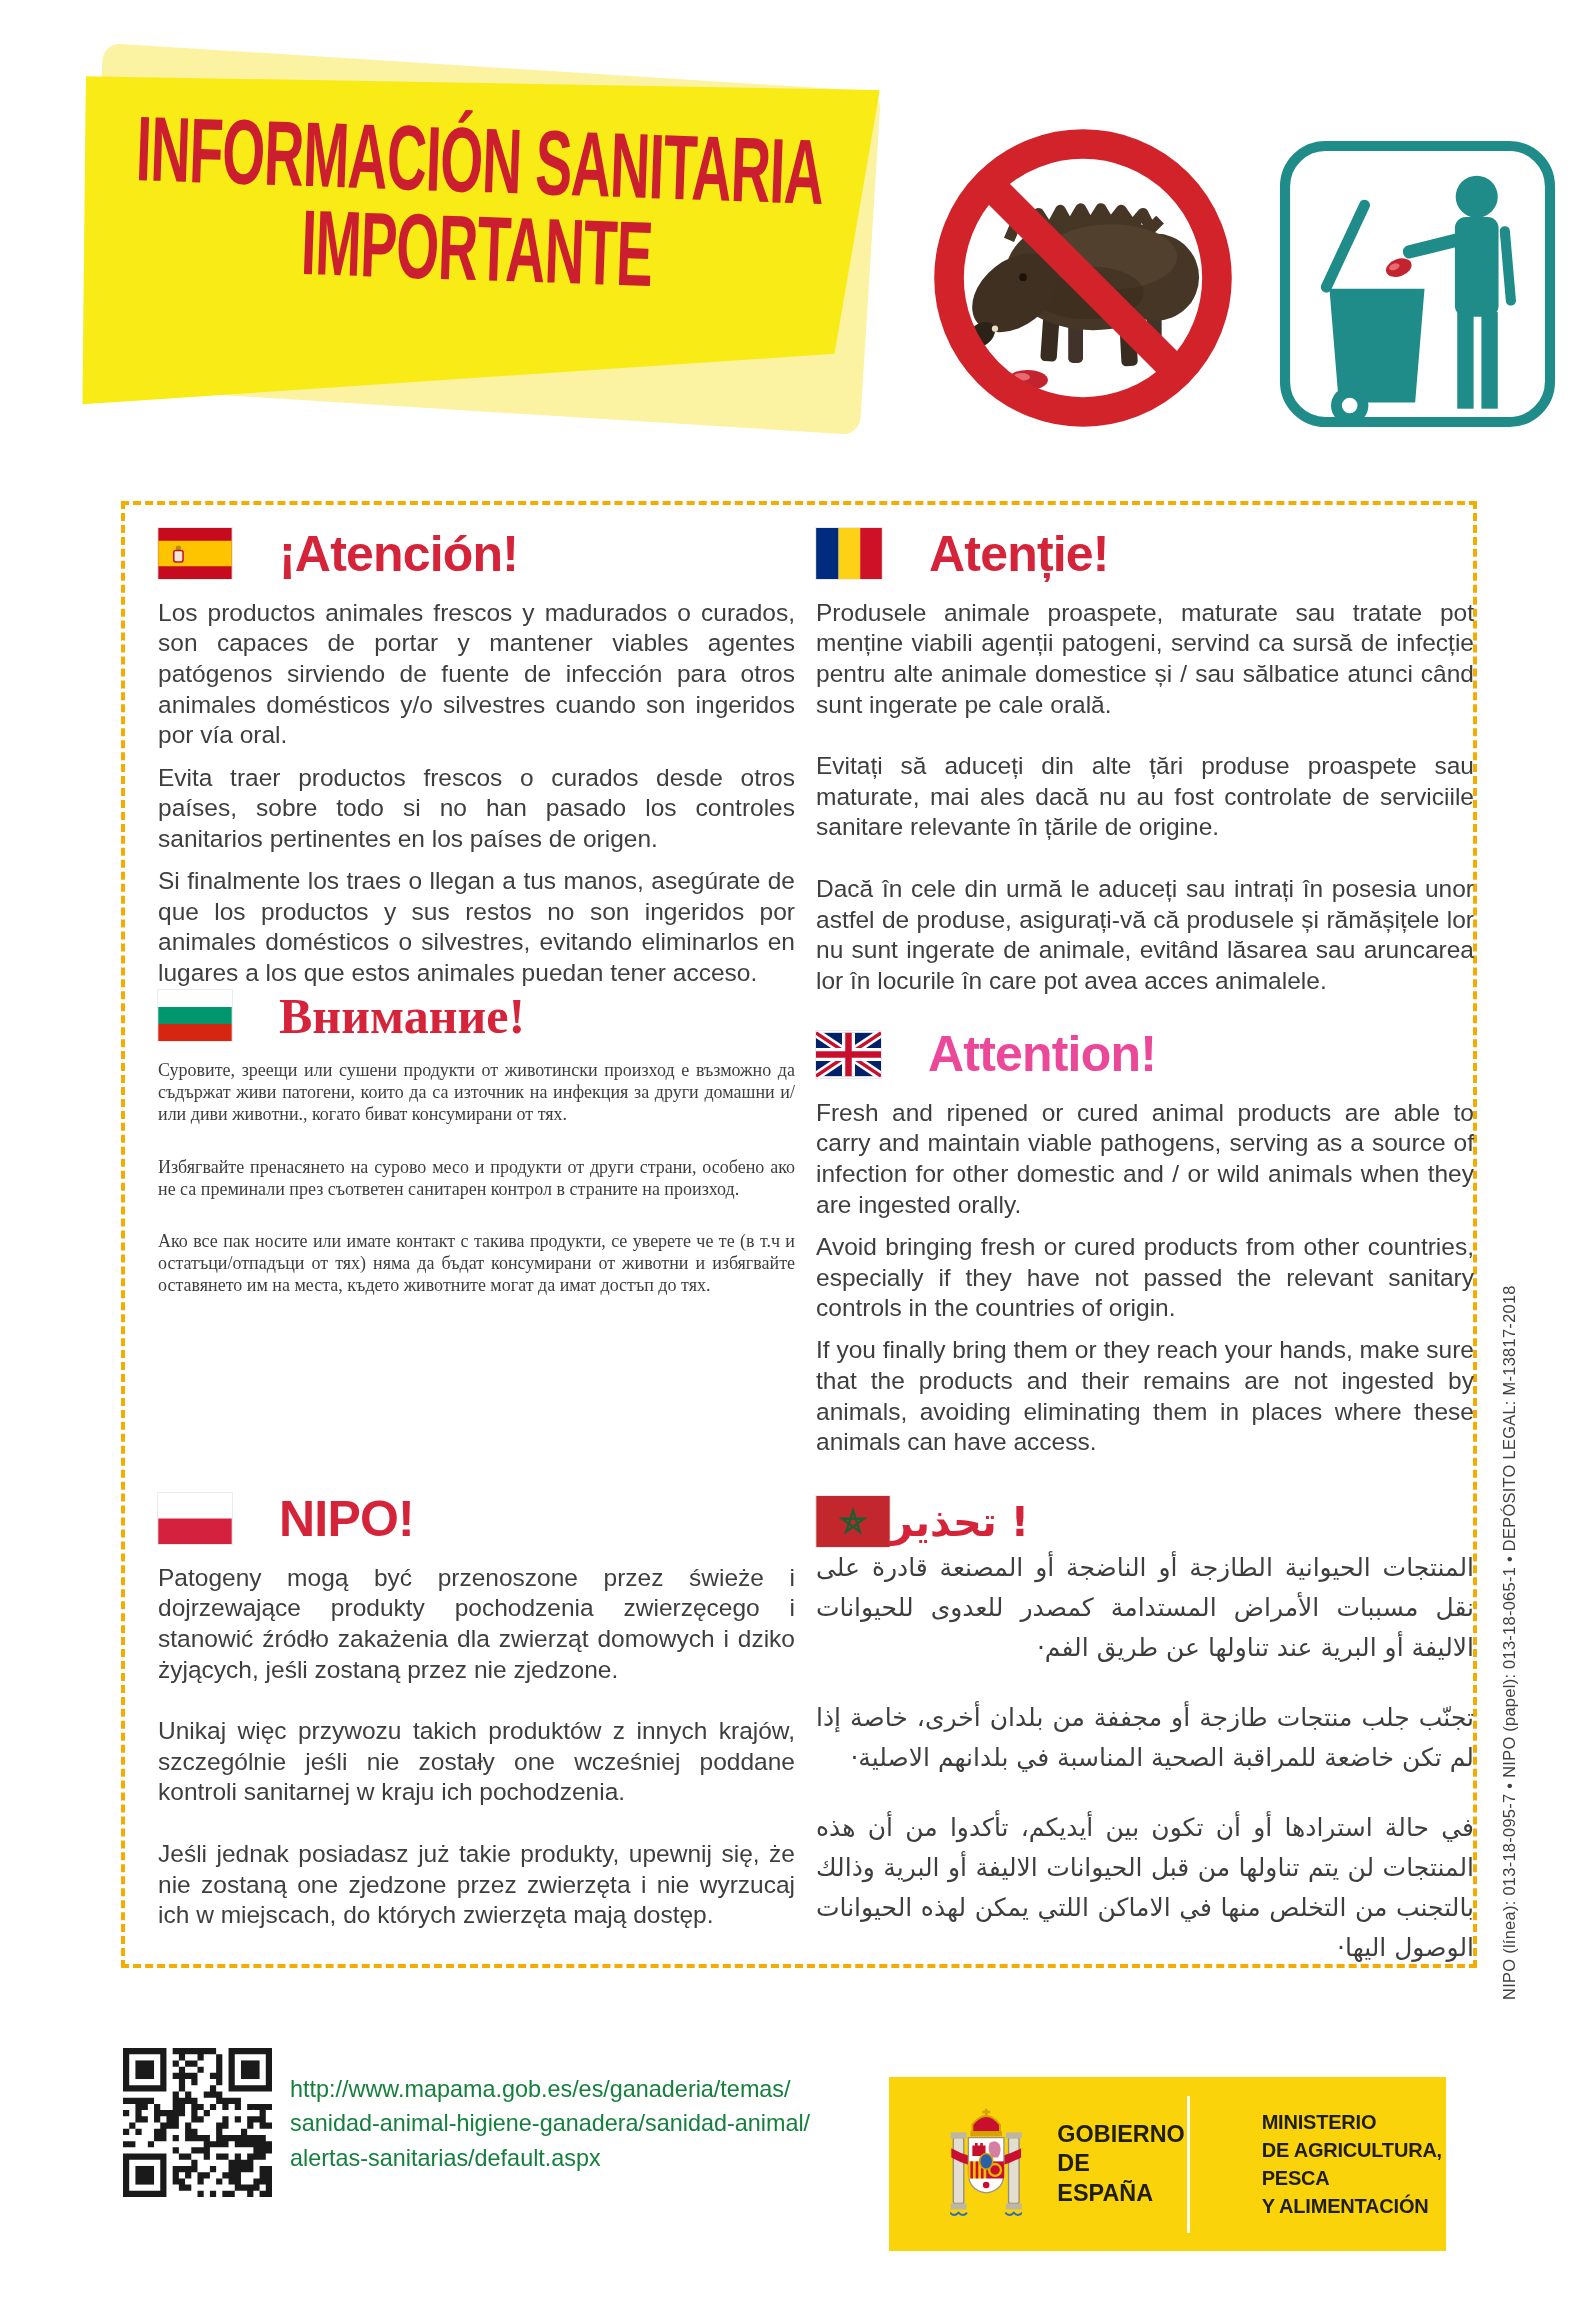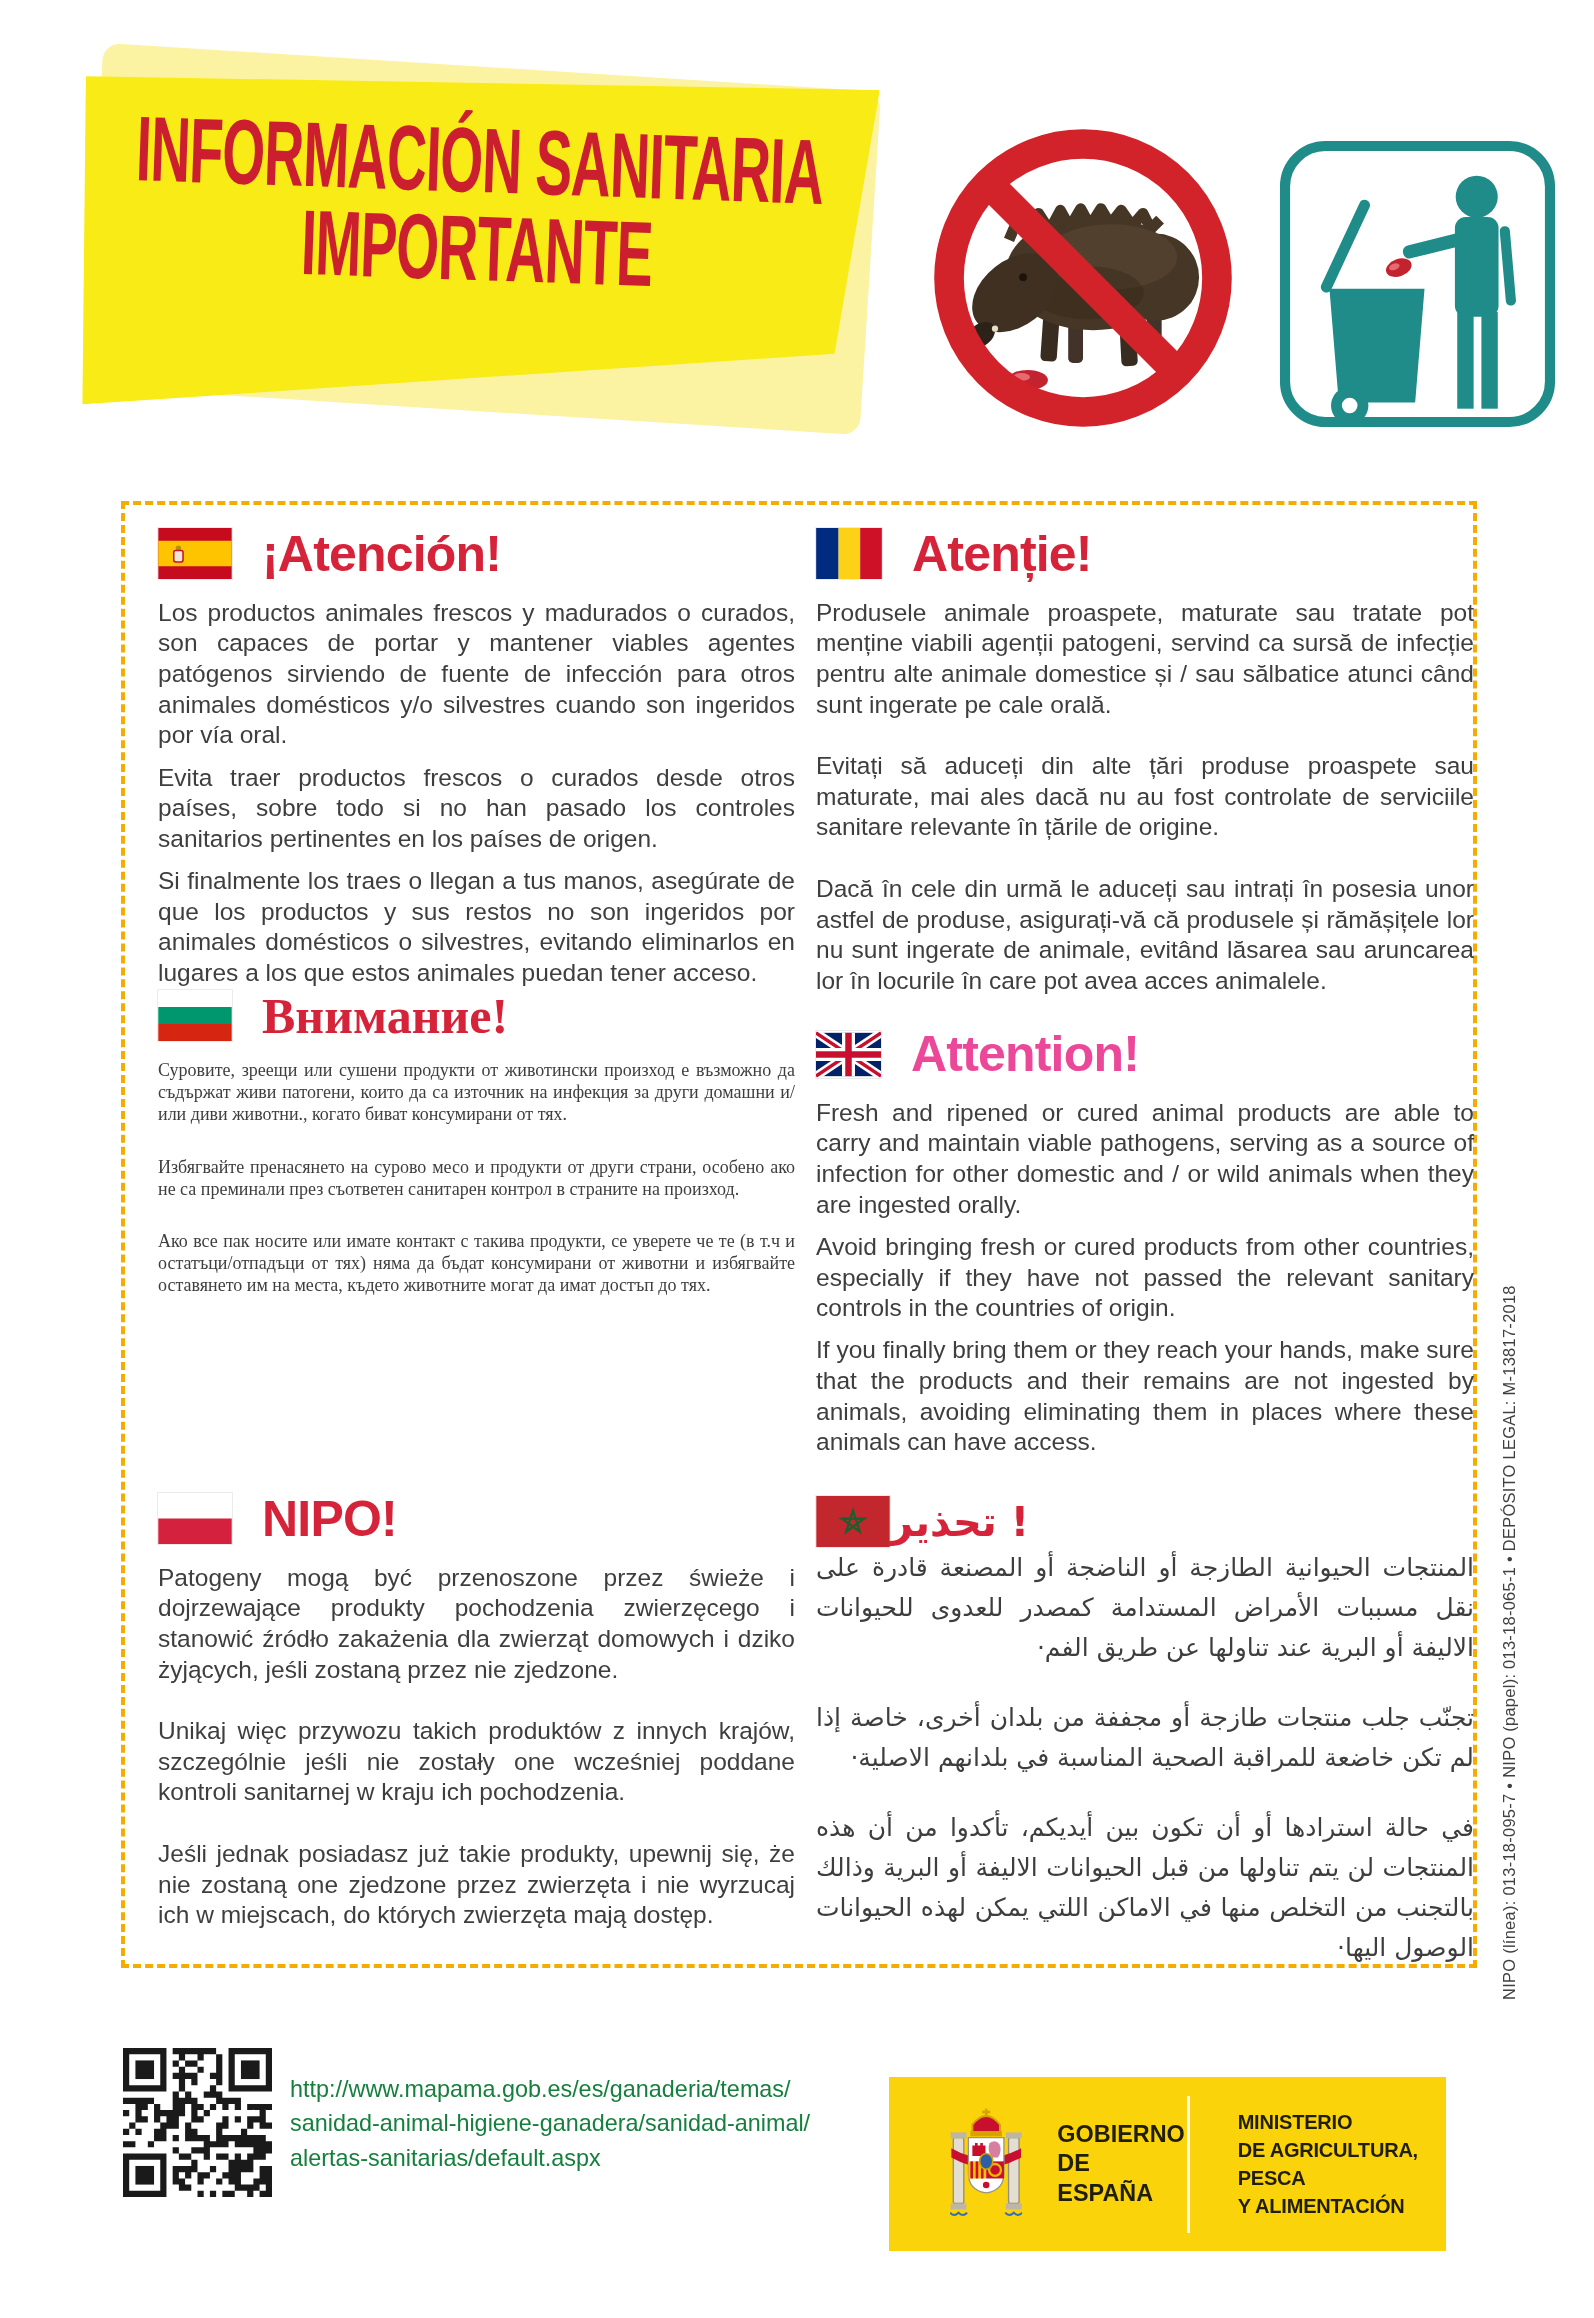--- a/index.html
+++ b/index.html
@@ -23,21 +23,21 @@
   
   .content-box{position:absolute;left:121px;top:501px;width:1356px;height:1467px;
                border:4.7px dashed #F5AC00;box-sizing:border-box;}
 
   .nipo{position:absolute;left:1500px;top:1377px;height:623px;width:28px;
         writing-mode:vertical-rl;transform:rotate(180deg);white-space:nowrap;
         font-size:16.4px;color:#3F3F3F;letter-spacing:0.3px;}
 
   
   .sec{position:absolute;}
-  .sec-head{display:flex;align-items:center;gap:30px;margin-bottom:18.7px;}
+  .sec-head{display:flex;align-items:center;gap:47px;margin-bottom:18.7px;}
   .sec-head-ar{display:flex;align-items:center;justify-content:flex-start;margin-bottom:1px;direction:ltr;}
   .flag{width:74px;height:51px;display:block;box-shadow:0 0 0 0.8px rgba(0,0,0,0.10);flex:0 0 auto;}
   .heading{font-size:50px;font-weight:700;color:#D5243A;letter-spacing:-0.8px;line-height:1;}
   .heading.dark{color:#ec4899;}
   .heading.serif{font-family:"Liberation Serif",serif;letter-spacing:0;}
   .heading.ar{font-family:"DejaVu Sans",sans-serif;font-size:40px;letter-spacing:0;}
   .body p{margin:0 0 11.7px;font-size:24.5px;line-height:1.25;color:#3E3E3E;text-align:justify;}
   .body.gap p{margin-bottom:31px;}
   .body.serifbody p{font-family:"Liberation Serif",serif;font-size:18px;line-height:1.22;}
   .body.arabic{direction:rtl;}
@@ -46,21 +46,21 @@
   
   .qr{position:absolute;left:123px;top:2048px;}
   .url{position:absolute;left:290px;top:2052px;width:561px;
        font-family:Liberation Sans, sans-serif;font-size:23.4px;line-height:1.47;color:#15803d;margin-top:20px;}
   .url span{display:block;}
   .gov-logo{position:absolute;left:889px;top:2077px;width:557px;height:174px;background:#FBD30B;
             display:flex;align-items:center;box-sizing:border-box;}
   .gov-left{display:flex;align-items:center;gap:35px;padding-left:61px;width:325px;box-sizing:border-box;}
   .gov-name{font-size:23.4px;font-weight:700;color:#201E05;line-height:1.25;}
   .gov-divider{width:2.3px;height:137px;background:rgba(255,255,255,0.92);flex:0 0 auto;}
-  .gov-right{padding-left:48px;font-size:20px;font-weight:700;color:#201E05;line-height:1.4;letter-spacing:-0.2px;}
+  .gov-right{padding-left:48px;font-size:20px;font-weight:700;color:#201E05;line-height:1.4;letter-spacing:-0.2px;margin-left:24px;}
 </style>
 </head>
 <body>
 
 <div class="page">
 
   <div class="banner-pale"></div>
   <div class="banner-main">
     <span class="banner-title">INFORMACIÓN SANITARIA</span>
     <span class="banner-title">IMPORTANTE</span>

